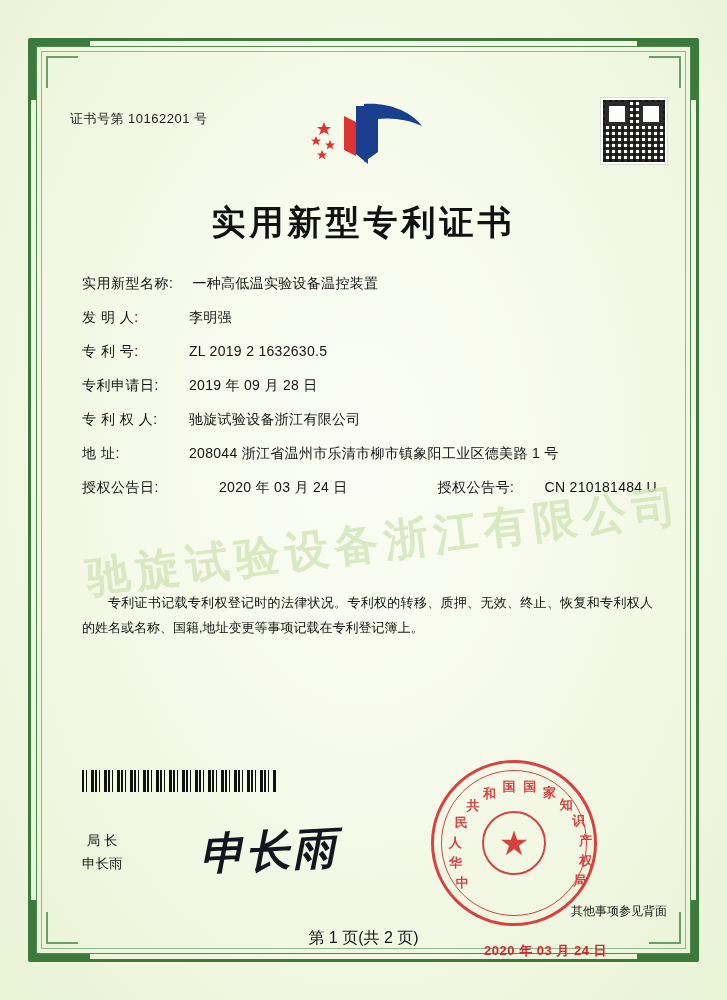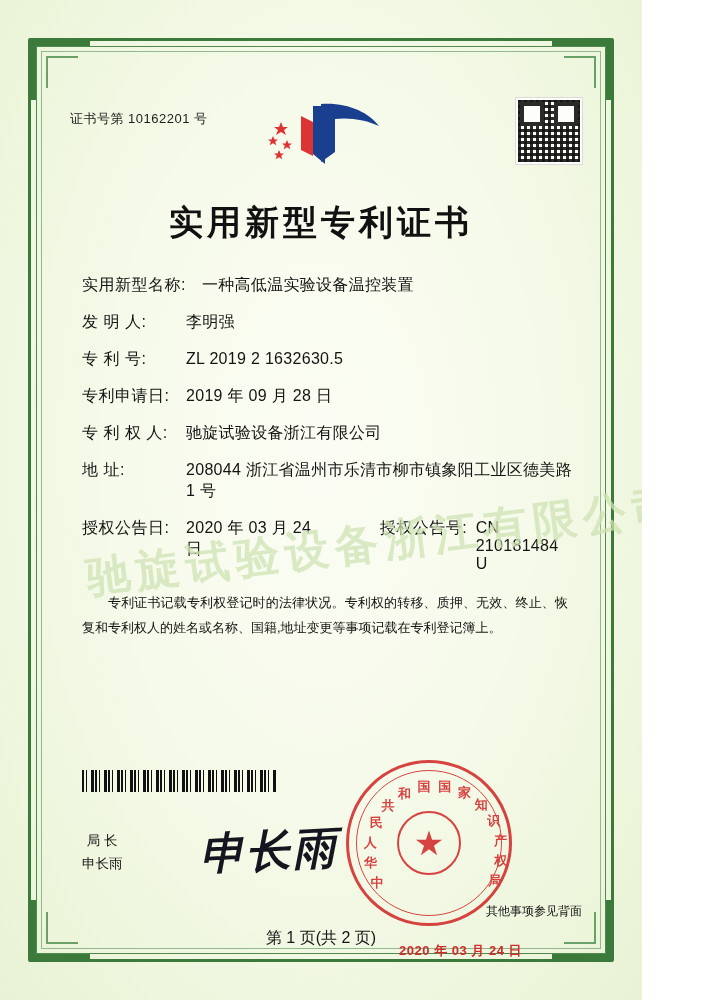--- a/index.html
+++ b/index.html
@@ -8,21 +8,21 @@
     background: #ffffff;
   }
   body {
     width: 727px;
     height: 1000px;
     font-family: "Liberation Sans", sans-serif;
     overflow: hidden;
   }
   .certificate {
     position: relative;
-    width: 642px;
+    width: 727px;
     height: 1000px;
     background:
       radial-gradient(ellipse at 50% 45%, #fbfdf4 0%, #f6faea 45%, #eef6dd 78%, #e8f2d4 100%);
     overflow: hidden;
   }
   
   .frame-outer {
     position: absolute;
     left: 28px; top: 38px; right: 28px; bottom: 38px;
     border: 3px solid #3c7a3c;
@@ -126,31 +126,30 @@
   .fields {
     position: absolute;
     left: 22px;
     right: 10px;
     top: 205px;
   }
   .field-row {
     display: flex;
     align-items: baseline;
     margin-bottom: 16px;
-    font-size: 16px;
+    font-size: 14px;
     color: #141414;
-    gap: 8px;
   }
   .field-label {
     white-space: nowrap;
     min-width: 88px;
     letter-spacing: 0.5px;
   }
   .field-value {
-    margin-left: 8px;
+    margin-left: 19px;
     letter-spacing: 0.3px;
   }
   .field-row.two-col { justify-content: space-between; }
   .field-row .second {
     margin-left: 60px;
     display: flex;
     align-items: baseline;
   }
 
   

